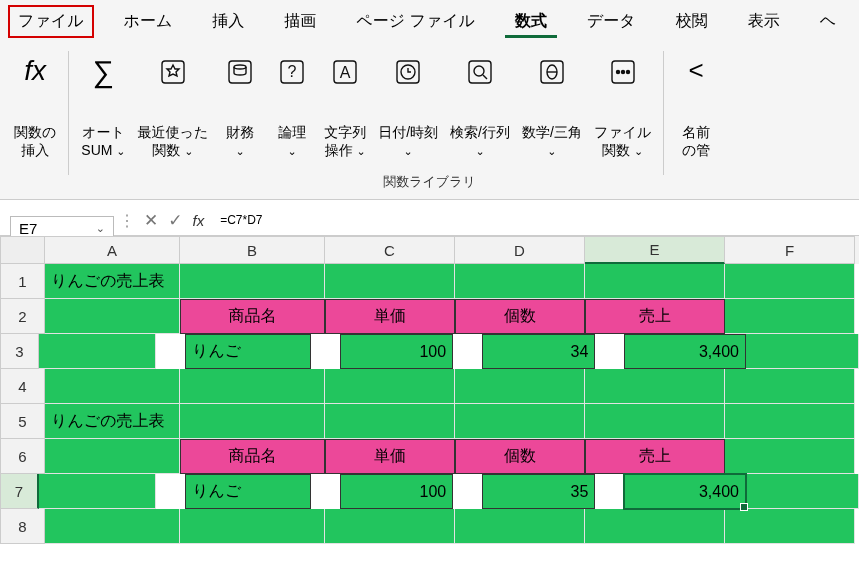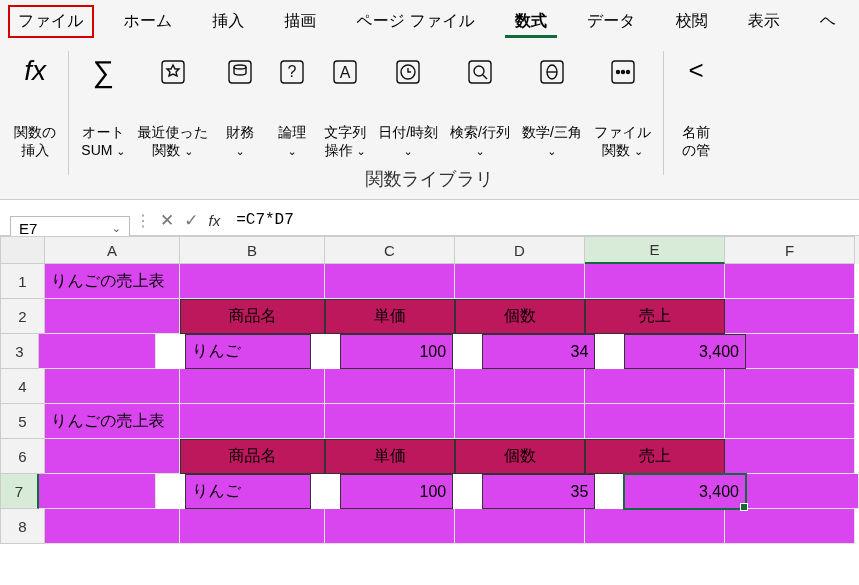--- a/index.html
+++ b/index.html
@@ -11,47 +11,47 @@
     .menu-item.highlighted { border: 2px solid #d40000; padding: 4px 8px; }
     .menu-item.active { font-weight: bold; border-bottom: 3px solid #0f6b3a; padding-bottom: 3px; }
     
     
     .ribbon { background: #f5f5f5; height: 157px; border-bottom: 1px solid #ccc; position: relative; display: flex; padding: 4px 8px 0 8px; }
     .ribbon-group { display: flex; flex-direction: column; align-items: center; }
     .ribbon-items { display: flex; gap: 0; flex: 1; }
     .ribbon-btn { display: flex; flex-direction: column; align-items: center; justify-content: flex-start; padding: 4px 6px; background: transparent; border: none; cursor: pointer; font-size: 14px; line-height: 1.3; }
     .ribbon-btn .icon { width: 40px; height: 40px; margin-bottom: 6px; display: flex; align-items: center; justify-content: center; }
     .ribbon-btn .lbl { text-align: center; white-space: pre-line; margin-top: 26px; }
-    .ribbon-group-label { font-size: 18px; color: #333; padding: 2px 0 4px 0; text-align: center; position: absolute; bottom: 4px; width: 100%; left: 0; }
+    .ribbon-group-label { font-size: 13px; color: #333; padding: 2px 0 4px 0; text-align: center; position: absolute; bottom: 4px; width: 100%; left: 0; }
     .sep { width: 1px; background: #ccc; margin: 4px 6px 24px 6px; }
     .dd-chevron { font-size: 11px; }
     
     
     .formula-bar { height: 31px; display: flex; align-items: center; border-bottom: 1px solid #ccc; padding: 0 0 0 10px; margin-top: 5px; }
-    .namebox { width: 120px; height: 26px; border: 1px solid #bbb; background: #fff; display: flex; align-items: center; padding: 0 8px; font-size: 15px; margin-top: 17px; }
+    .namebox { width: 104px; height: 26px; border: 1px solid #bbb; background: #fff; display: flex; align-items: center; padding: 0 8px; font-size: 15px; margin-top: 17px; }
     .namebox .chev { margin-left: auto; font-size: 11px; color: #555; }
     .fbar-sep { width: 10px; display: flex; align-items: center; justify-content: center; color: #999; margin: 0 8px; }
     .fbar-btns { display: flex; gap: 10px; align-items: center; padding: 0 4px; color: #777; }
     .fbar-btns .fx { font-style: italic; font-size: 15px; color: #333; }
-    .formula-input { flex: 1; height: 26px; border: none; padding: 0 12px; font-size: 16px; outline: none; font-family: Liberation Mono, monospace; }
+    .formula-input { flex: 1; height: 26px; border: none; padding: 0 12px; font-size: 12px; outline: none; }
     
     
     .grid { position: relative; }
     .col-headers { display: flex; height: 28px; background: #f2f2f2; }
     .corner { width: 45px; border: 1px solid #ccc; background: #eee; }
     .col-h { border: 1px solid #ccc; border-left: none; display: flex; align-items: center; justify-content: center; font-size: 15px; color: #333; }
     .col-h.sel { background: #d8ead8; border-bottom: 2px solid #0f6b3a; }
     .rows { display: flex; flex-direction: column; }
     .row { display: flex; height: 35px; }
     .row-h { width: 45px; border: 1px solid #ccc; border-top: none; display: flex; align-items: center; justify-content: center; font-size: 15px; background: #f2f2f2; color: #333; }
     .row-h.sel { background: #d8ead8; border-right: 2px solid #0f6b3a; }
-    .cell { border: 1px solid #e2e2e2; border-top: none; border-left: none; display: flex; align-items: center; padding: 0 6px; font-size: 16px; background: #d946ef; }
-    
-    
-    .tbl-head { background: #be185d; border: 1px solid #333 !important; justify-content: center; }
+    .cell { border: 1px solid #e2e2e2; border-top: none; border-left: none; display: flex; align-items: center; padding: 0 6px; font-size: 16px; background: #22c55e; }
+    
+    
+    .tbl-head { background: #ec4899; border: 1px solid #333 !important; justify-content: center; }
     .tbl-body { border: 1px solid #333 !important; margin-left: 29px; }
     .tbl-num { justify-content: flex-end; }
     
     .active-cell { outline: 2px solid #0f6b3a; outline-offset: -1px; position: relative; }
     .active-cell::after { content: ""; position: absolute; right: -3px; bottom: -3px; width: 6px; height: 6px; background: #0f6b3a; border: 1px solid #fff; }
     
     .cA { width: 135px; } .cB { width: 145px; } .cC { width: 130px; } .cD { width: 130px; } .cE { width: 140px; } .cF { width: 130px; }
 
     svg { stroke: #111; stroke-width: 1.4; fill: none; }
   </style>

